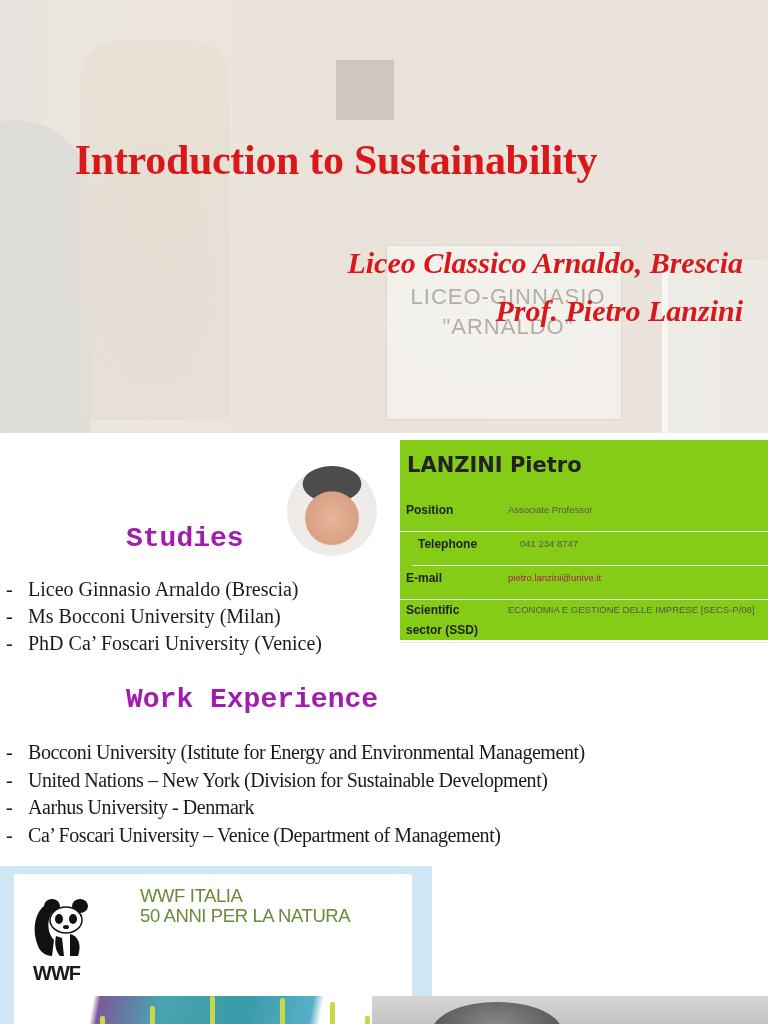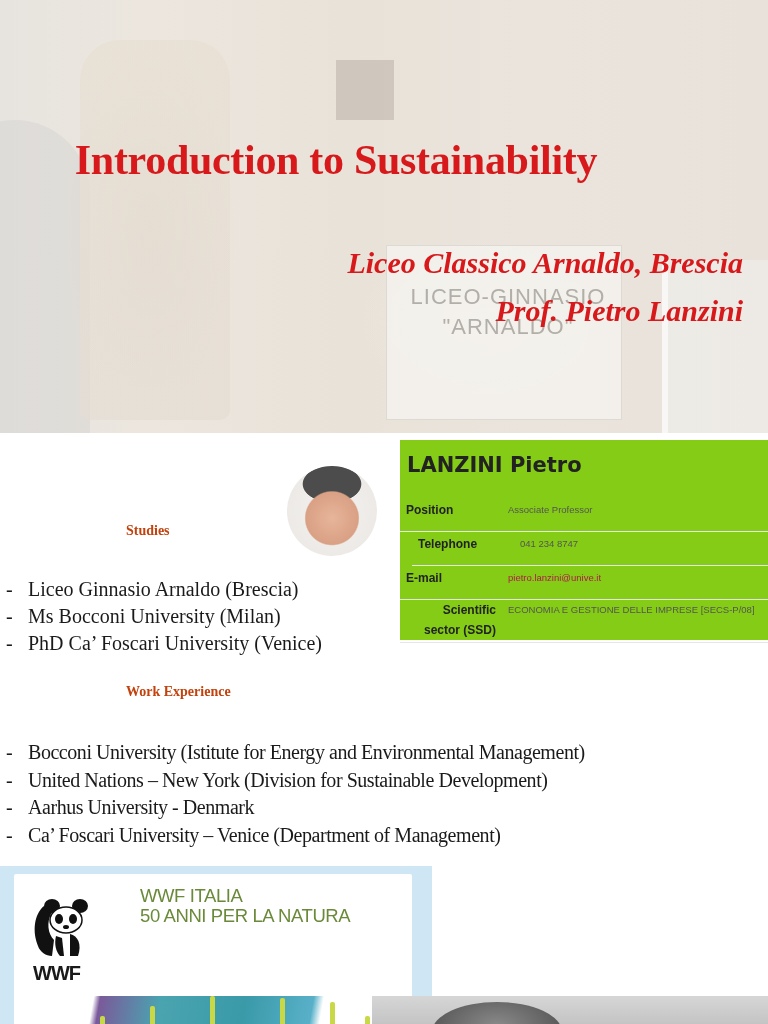--- a/index.html
+++ b/index.html
@@ -57,22 +57,22 @@
   
   .avatar {
     position: absolute; left: 287px; top: 466px; width: 90px; height: 90px; border-radius: 50%;
     background:
       radial-gradient(circle at 50% 58%, #e7b59a 0%, #d9a084 38%, rgba(0,0,0,0) 40%),
       radial-gradient(ellipse 48px 30px at 50% 20%, #4c4c4c 0%, #4c4c4c 60%, rgba(0,0,0,0) 62%),
       radial-gradient(circle at 50% 50%, #f3f1ee 0%, #eae7e3 100%);
     overflow: hidden;
   }
   .section-head {
-    position: absolute; font-family: Liberation Serif, serif; font-weight: bold;
-    color: #c2410c; font-size: 14px;
+    position: absolute; font-family: Liberation Mono, monospace; font-weight: bold;
+    color: #a21caf; font-size: 28px;
   }
   .studies-head { left: 126px; top: 523px; }
   .work-head { left: 126px; top: 684px; }
   .list {
     position: absolute; left: 6px; list-style: none;
     font-family: "Liberation Serif", serif; color: #1a1a1a;
   }
   .list li { position: relative; padding-left: 22px; white-space: nowrap; }
   .list li .dash { position: absolute; left: 0; top: 0; }
   .studies-list { top: 576px; font-size: 20px; line-height: 27px; }
@@ -80,21 +80,21 @@
 
   .profile-card { position: absolute; left: 400px; top: 440px; width: 368px; height: 200px; background: #84cc16; }
   .profile-name {
     position: absolute; left: 7px; top: 13px; font-family: "DejaVu Sans", sans-serif; font-weight: bold;
     font-size: 21px; color: #222;
   }
   .prow {
     position: absolute; left: 0; width: 368px; border-bottom: 1px solid #e6e6e6;
     font-family: "Liberation Sans", sans-serif;
   }
-  .prow .plabel { position: absolute; left: 6px; font-weight: bold; font-size: 12px; color: #222; line-height: 20px; text-align: right; }
+  .prow .plabel { position: absolute; left: 6px; font-weight: bold; font-size: 12px; color: #222; line-height: 20px; }
   .prow .pval { position: absolute; left: 108px; font-size: 9.5px; color: #555; line-height: 20px; }
   .prow .pval.link { color: #b3194f; }
   .prow.r1 { top: 58px; height: 34px; }
   .prow.r1 .plabel, .prow.r1 .pval { top: 2px; }
   .prow.r2 { top: 92px; height: 34px; margin-left: 12px; }
   .prow.r2 .plabel, .prow.r2 .pval { top: 2px; }
   .prow.r3 { top: 126px; height: 34px; }
   .prow.r3 .plabel, .prow.r3 .pval { top: 2px; }
   .prow.r4 { top: 160px; height: 43px; }
   .prow.r4 .plabel { top: 0; line-height: 20px; width: 90px; }

